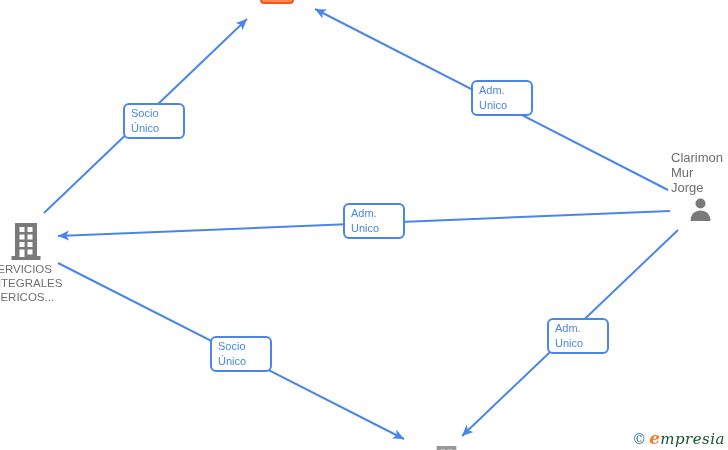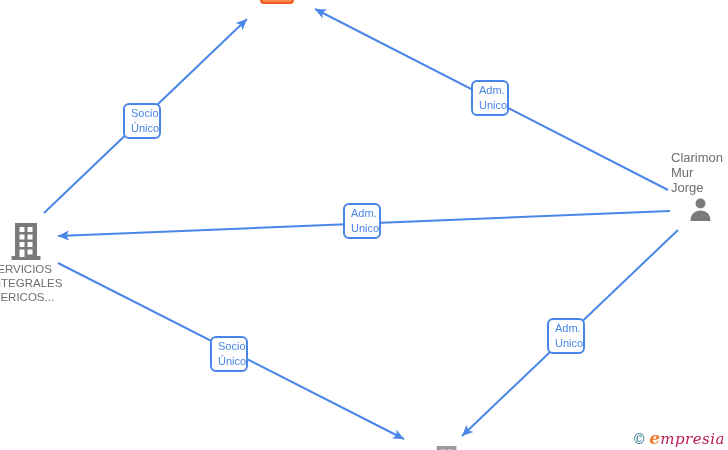--- a/index.html
+++ b/index.html
@@ -23,21 +23,21 @@
   }
   .edge-label {
     position: absolute;
     z-index: 3;
     background: #ffffff;
     border: 2px solid #4a86e8;
     border-radius: 6px;
     color: #4a86e8;
     font-size: 11px;
     line-height: 14.5px;
-    padding: 1px 0 2px 6px;
+    padding: 1px 24px 2px 6px;
     white-space: pre-line;
     text-align: left;
   }
   .node {
     position: absolute;
     z-index: 2;
   }
   .node-label {
     position: absolute;
     z-index: 2;
@@ -81,21 +81,21 @@
     font-size: 14px;
     margin-right: 3px;
   }
   .watermark .brand-e {
     color: #ee7d2b;
     font-style: italic;
     font-weight: bold;
     font-size: 17px;
   }
   .watermark .brand-rest {
-    color: #be185d;
+    color: #14532d;
     font-style: italic;
     letter-spacing: 0.5px;
   }
 </style>
 </head>
 <body>
 
 <div class="canvas">
 
   <svg class="edges-layer" width="728" height="450">

